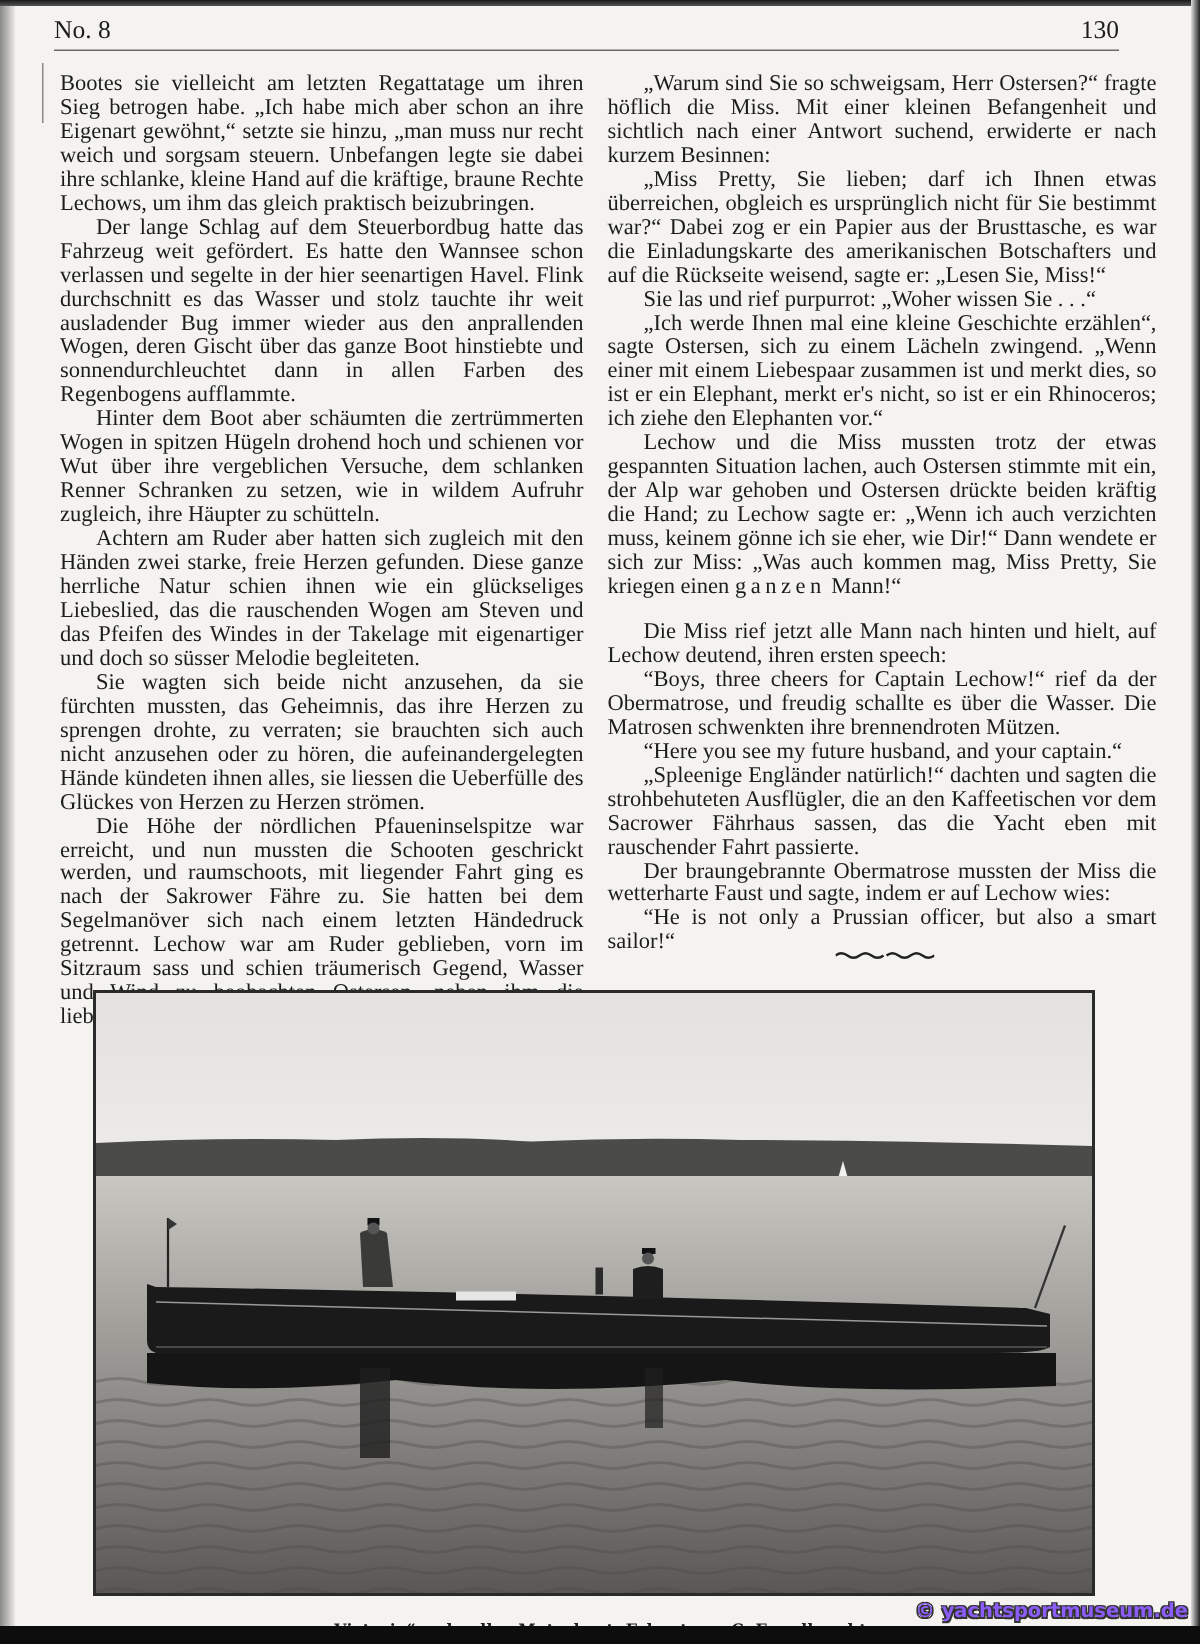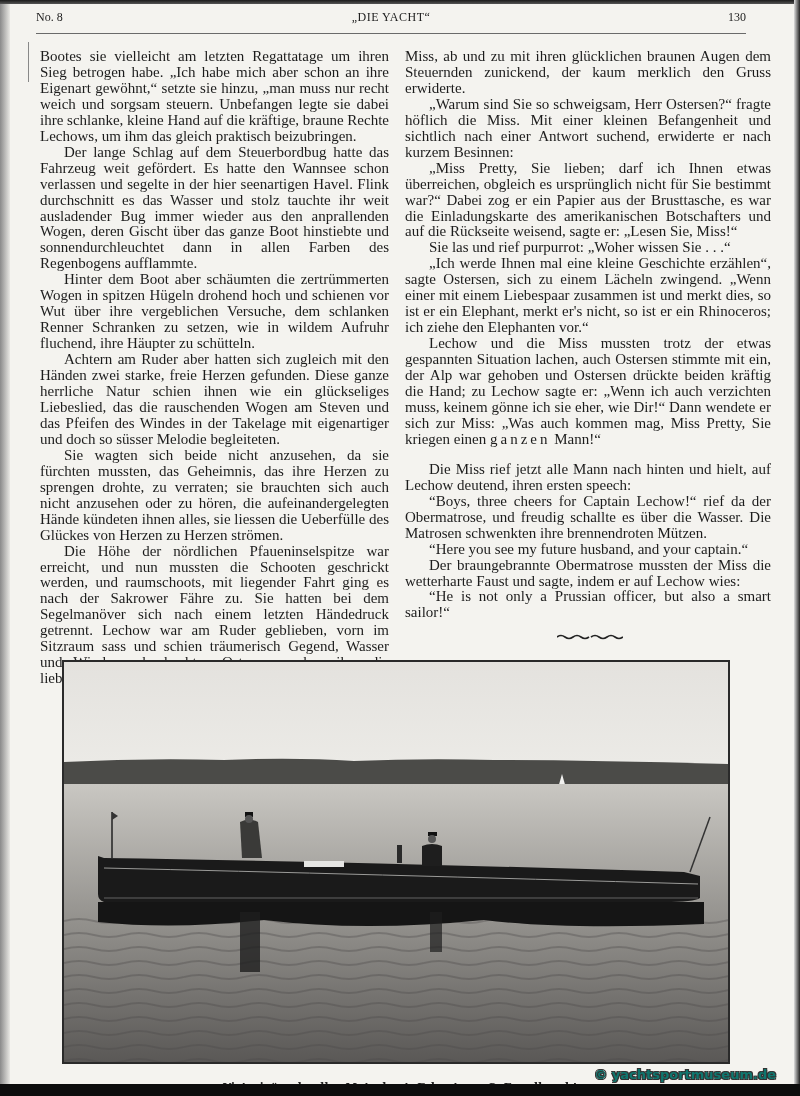--- a/index.html
+++ b/index.html
@@ -20,21 +20,21 @@
   .scan-left {
     position: absolute; left: 0; top: 0; width: 10px; height: 1096px;
     background: linear-gradient(90deg, #8a8a8a, #e9e8e4);
   }
   .scan-bottom {
     position: absolute; left: 0; bottom: 0; width: 800px; height: 12px;
     background: #0d0d0d;
   }
   .header {
     position: absolute; left: 36px; top: 8px; width: 710px; height: 22px;
-    font-size: 12px;
+    font-size: 17px;
     text-decoration: underline;
   }
   .header .no { position: absolute; left: 0; top: 2px; }
   .header .title { position: absolute; left: 0; right: 0; top: 2px; text-align: center; letter-spacing: 0.5px; }
   .header .page { position: absolute; right: 0; top: 2px; }
   .header-rule {
     position: absolute; left: 36px; top: 33px; width: 710px; height: 1px;
     background: #6a6a6a;
   }
   .margin-mark {
@@ -58,60 +58,59 @@
     background: #d8d6d1;
   }
   .photo-frame svg { display: block; }
   .caption {
     position: absolute; left: 210px; top: 1080px; width: 380px;
     font-size: 10.5px; font-weight: bold; color: #222; text-align: center;
     font-family: "DejaVu Serif", serif; letter-spacing: 0.2px;
     overflow: hidden; height: 6px; line-height: 14px;
   }
   .watermark {
-    position: absolute; right: 24px; top: 1067px;
+    position: absolute; right: 8px; top: 1067px;
     font-family: "DejaVu Sans", sans-serif; font-size: 13px; font-weight: bold;
-    color: #0f766e;
+    color: #8b5cf6;
     text-shadow: -1px -1px 0 #333, 1px -1px 0 #333, -1px 1px 0 #333, 1px 1px 0 #333;
   }
 </style>
 </head>
 <body>
 
 <div class="scan-left"></div>
 <div class="scan-top"></div>
 <div class="scan-right"></div>
 
 <div class="header">
   <span class="no">No. 8</span>
-  <span class="title">„DIE YACHT“</span>
   <span class="page">130</span>
 </div>
 <div class="header-rule"></div>
 <div class="margin-mark"></div>
 
 <div class="col left">
   <p class="">Bootes sie vielleicht am letzten Regattatage um ihren Sieg betrogen habe. „Ich habe mich aber schon an ihre Eigenart gewöhnt,“ setzte sie hinzu, „man muss nur recht weich und sorgsam steuern. Unbefangen legte sie dabei ihre schlanke, kleine Hand auf die kräftige, braune Rechte Lechows, um ihm das gleich praktisch beizubringen.</p>
   <p class="ind">Der lange Schlag auf dem Steuerbordbug hatte das Fahrzeug weit gefördert. Es hatte den Wannsee schon verlassen und segelte in der hier seenartigen Havel. Flink durchschnitt es das Wasser und stolz tauchte ihr weit ausladender Bug immer wieder aus den anprallenden Wogen, deren Gischt über das ganze Boot hinstiebte und sonnendurchleuchtet dann in allen Farben des Regenbogens aufflammte.</p>
-  <p class="ind">Hinter dem Boot aber schäumten die zertrümmerten Wogen in spitzen Hügeln drohend hoch und schienen vor Wut über ihre vergeblichen Versuche, dem schlanken Renner Schranken zu setzen, wie in wildem Aufruhr fluchend, ihre Häupter zu schütteln.</p>
+  <p class="ind">Hinter dem Boot aber schäumten die zertrümmerten Wogen in spitzen Hügeln drohend hoch und schienen vor Wut über ihre vergeblichen Versuche, dem schlanken Renner Schranken zu setzen, wie in wildem Aufruhr zugleich, ihre Häupter zu schütteln.</p>
   <p class="ind">Achtern am Ruder aber hatten sich zugleich mit den Händen zwei starke, freie Herzen gefunden. Diese ganze herrliche Natur schien ihnen wie ein glückseliges Liebeslied, das die rauschenden Wogen am Steven und das Pfeifen des Windes in der Takelage mit eigenartiger und doch so süsser Melodie begleiteten.</p>
   <p class="ind">Sie wagten sich beide nicht anzusehen, da sie fürchten mussten, das Geheimnis, das ihre Herzen zu sprengen drohte, zu verraten; sie brauchten sich auch nicht anzusehen oder zu hören, die aufeinandergelegten Hände kündeten ihnen alles, sie liessen die Ueberfülle des Glückes von Herzen zu Herzen strömen.</p>
   <p class="ind">Die Höhe der nördlichen Pfaueninselspitze war erreicht, und nun mussten die Schooten geschrickt werden, und raumschoots, mit liegender Fahrt ging es nach der Sakrower Fähre zu. Sie hatten bei dem Segelmanöver sich nach einem letzten Händedruck getrennt. Lechow war am Ruder geblieben, vorn im Sitzraum sass und schien träumerisch Gegend, Wasser und Wind zu beobachten Ostersen. neben ihm die liebliche</p>
 </div>
 
 <div class="col right">
-  <p>Miss, ab und zu mit ihren glücklichen braunen Augen dem Steuernden zunickend, der kaum merklich den Gruss erwiderte.</p>
   <p class="ind">„Warum sind Sie so schweigsam, Herr Ostersen?“ fragte höflich die Miss. Mit einer kleinen Befangenheit und sichtlich nach einer Antwort suchend, erwiderte er nach kurzem Besinnen:</p>
   <p class="ind">„Miss Pretty, Sie lieben; darf ich Ihnen etwas überreichen, obgleich es ursprünglich nicht für Sie bestimmt war?“ Dabei zog er ein Papier aus der Brusttasche, es war die Einladungskarte des amerikanischen Botschafters und auf die Rückseite weisend, sagte er: „Lesen Sie, Miss!“</p>
   <p class="ind">Sie las und rief purpurrot: „Woher wissen Sie . . .“</p>
   <p class="ind">„Ich werde Ihnen mal eine kleine Geschichte erzählen“, sagte Ostersen, sich zu einem Lächeln zwingend. „Wenn einer mit einem Liebespaar zusammen ist und merkt dies, so ist er ein Elephant, merkt er's nicht, so ist er ein Rhinoceros; ich ziehe den Elephanten vor.“</p>
   <p class="ind"><span>Lechow und die Miss mussten trotz der etwas gespannten Situation lachen, auch Ostersen stimmte mit ein, der Alp war gehoben und Ostersen drückte beiden kräftig die Hand; zu Lechow sagte er: „Wenn ich auch verzichten muss, keinem gönne ich sie eher, wie Dir!“ Dann wendete er sich zur Miss: „Was auch kommen mag, Miss Pretty, Sie kriegen einen</span> <span class="spaced">ganzen</span><span> Mann!“</span></p>
   <p class="ind" style="margin-top:14px">Die Miss rief jetzt alle Mann nach hinten und hielt, auf Lechow deutend, ihren ersten speech:</p>
   <p class="ind">“Boys, three cheers for Captain Lechow!“ rief da der Obermatrose, und freudig schallte es über die Wasser. Die Matrosen schwenkten ihre brennendroten Mützen.</p>
   <p class="ind">“Here you see my future husband, and your captain.“</p>
+  <p class="ind">„Spleenige Engländer natürlich!“ dachten und sagten die strohbehuteten Ausflügler, die an den Kaffeetischen vor dem Sacrower Fährhaus sassen, das die Yacht eben mit rauschender Fahrt passierte.</p>
   <p class="ind">Der braungebrannte Obermatrose mussten der Miss die wetterharte Faust und sagte, indem er auf Lechow wies:</p>
   <p class="ind">“He is not only a Prussian officer, but also a smart sailor!“</p>
 </div>
 
 <svg class="end-mark" viewBox="0 0 66 6" width="66" height="6">
   <path d="M0 3 Q4 0 8 3 T16 3 T24 3 T32 3 M34 3 Q38 0 42 3 T50 3 T58 3 T66 3" fill="none" stroke="#222" stroke-width="1.6"></path>
 </svg>
 
 <div class="photo-frame">
   <svg width="664" height="400" viewBox="0 0 664 400">

